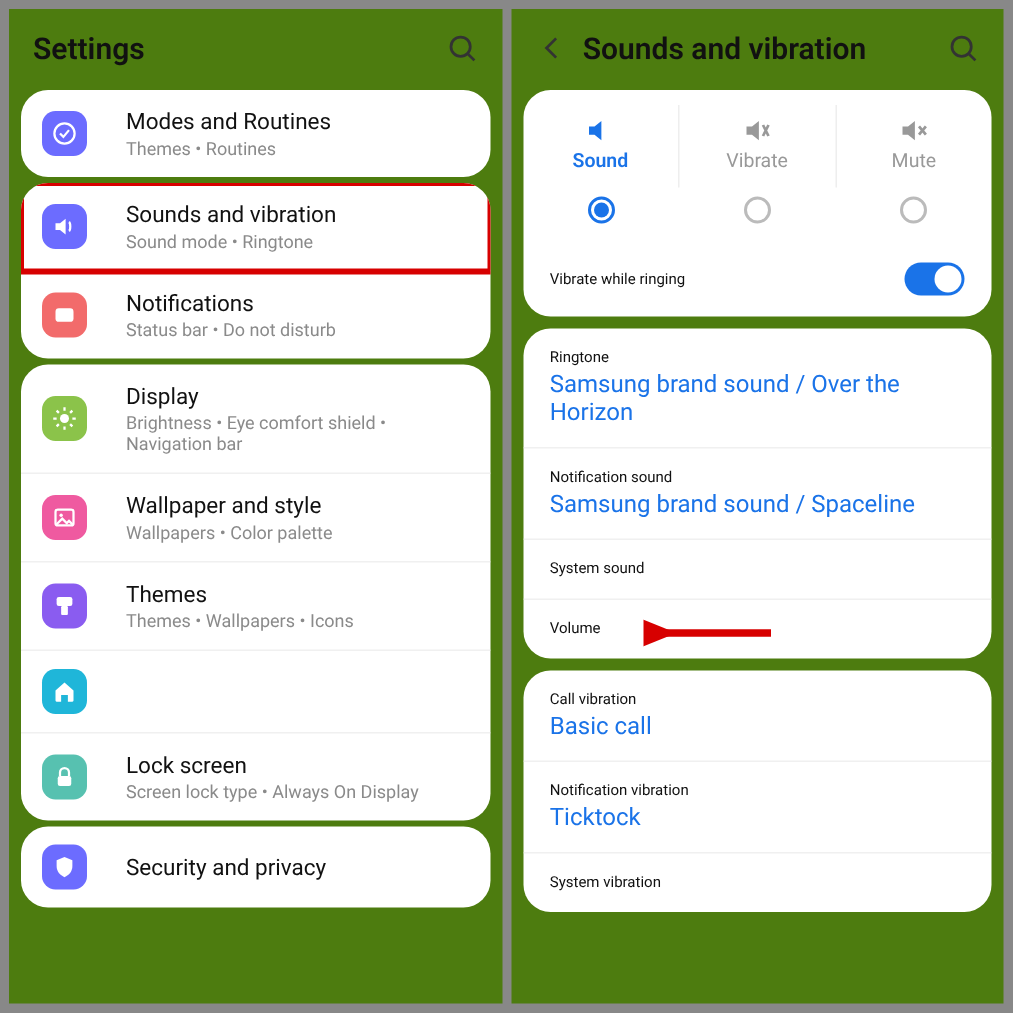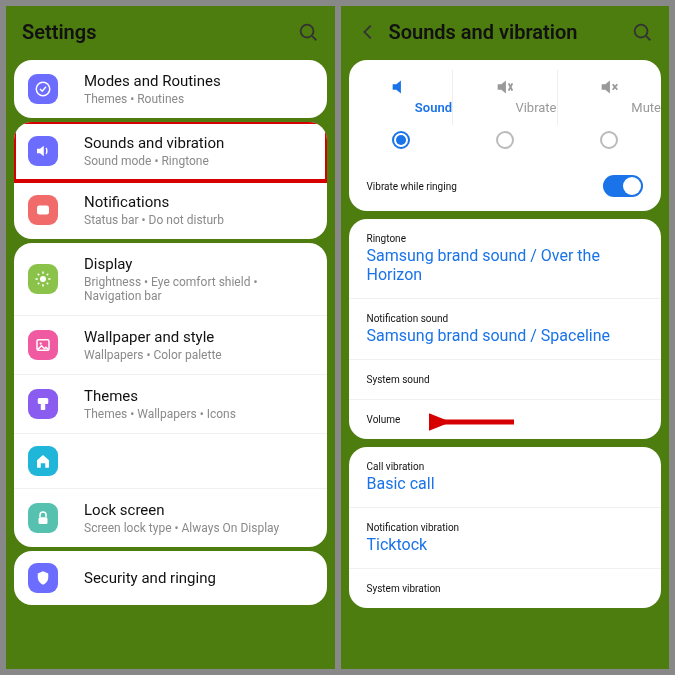--- a/index.html
+++ b/index.html
@@ -47,21 +47,21 @@
     flex-shrink:0;
   }
   .badge svg { width:18px; height:18px; fill:#fff; }
   .row-txt { flex:1; min-width:0; }
   .row-txt .title { font-size:15px; color:#111; }
   .row-txt .sub { font-size:12px; color:#8a8a8a; margin-top:2px; }
   .highlight { outline:4px solid #d70000; outline-offset:-2px; }
   
   .mode-tabs {
     display:flex;
-    text-align:right;
+    text-align:center;
     padding: 10px 0 6px 0;
   }
   .mode-tab {
     flex:1;
     padding: 4px 0 10px 0;
     border-right:1px solid #eee;
     color:#999;
     font-size:13px;
   }
   .mode-tab:last-child{border-right:none;}
@@ -224,21 +224,21 @@
         </div>
       </div>
       <div class="card">
         <div class="row">
           <div class="badge" style="background: rgb(108, 108, 255);">
             <svg viewBox="0 0 24 24">
               <path d="M12 3l7 3v5c0 5-3 8-7 10-4-2-7-5-7-10V6l7-3z"></path>
             </svg>
           </div>
           <div class="row-txt">
-            <div class="title">Security and ringing</div>
+            <div class="title">Security and privacy</div>
           </div>
         </div>
       </div>
     </div>
 </div>
 
 <div class="panel">
   <div class="hdr">
     <span class="icon">
       <svg viewBox="0 0 24 24" fill="none" stroke="currentColor" stroke-width="2">

